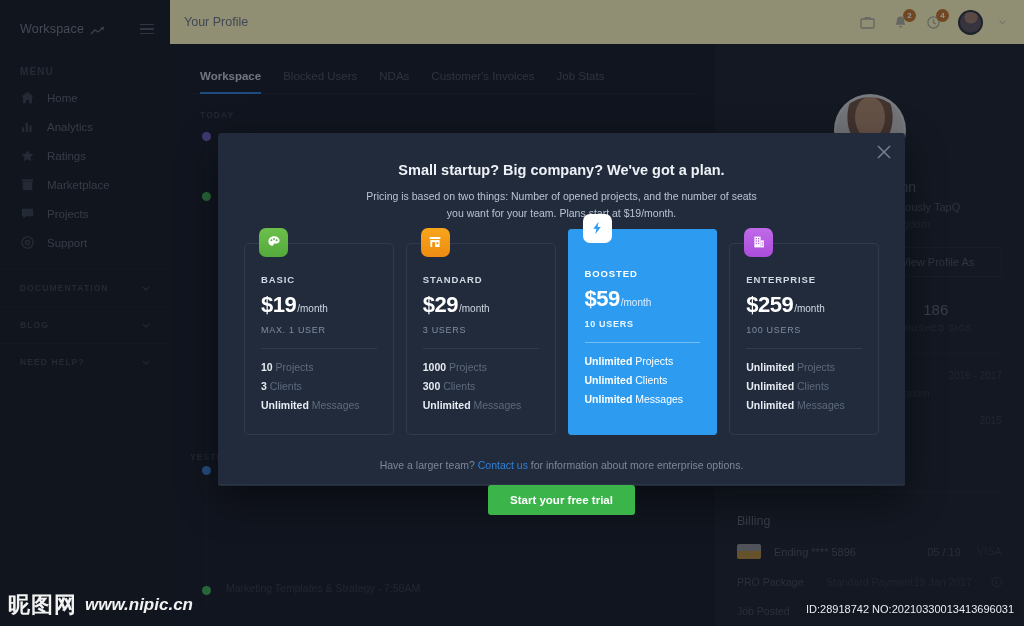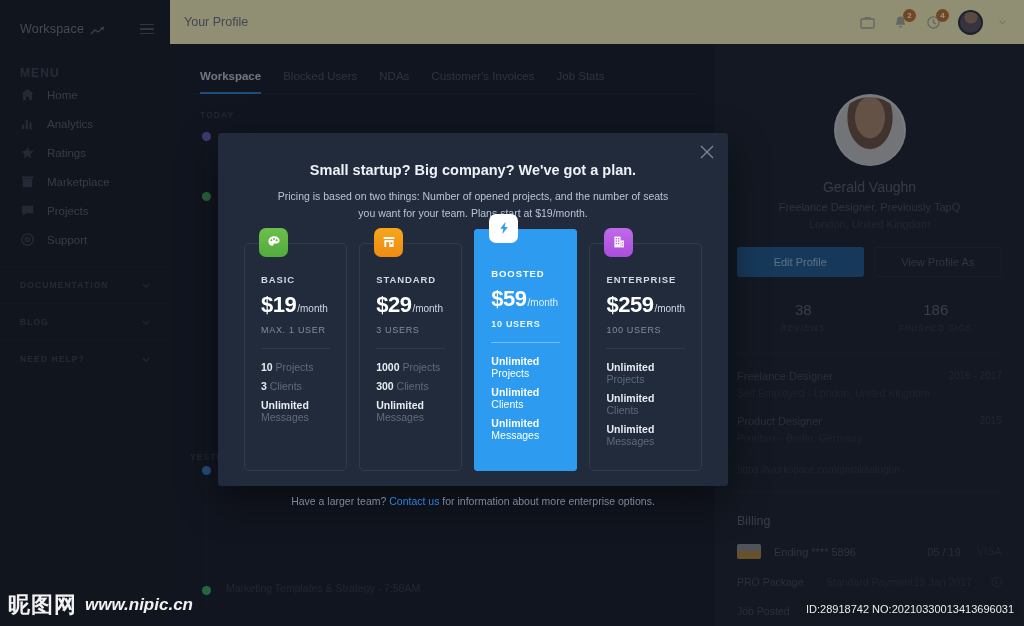--- a/index.html
+++ b/index.html
@@ -22,22 +22,22 @@
   }
   .sb-brand-name {
     font-size: 12.5px; color: #737d8c; letter-spacing: .2px;
     display: flex; align-items: flex-end; gap: 6px;
   }
   .trend-ico { width: 16px; height: 10px; display: block; }
   .hamburger { display: flex; flex-direction: column; gap: 3px; cursor: pointer; }
   .hamburger i { display: block; width: 14px; height: 1.5px; background: #4d566b; }
 
   .sb-section-label {
-    font-size: 12px; letter-spacing: 1.1px; color: #3b4455;
-    padding: 0 20px; margin-top: 22px; margin-bottom: 0; font-weight: bold;
+    font-size: 10px; letter-spacing: 1.1px; color: #3b4455;
+    padding: 0 20px; margin-top: 22px; margin-bottom: 6px; font-weight: bold;
   }
   .sb-item {
     display: flex; align-items: center; gap: 12px;
     padding: 7px 20px; cursor: pointer;
   }
   .sb-item .ico { width: 15px; height: 15px; flex: 0 0 15px; opacity: .75; }
   .sb-item .lbl { font-size: 11.5px; color: #5a6273; }
 
   .sb-collapse {
     display: flex; align-items: center; justify-content: space-between;
@@ -157,21 +157,21 @@
   .bill-row .c2 { width: 92px; color: #2f3847; }
   .bill-row .c3 { width: 80px; color: #2f3847; }
   .dl-ico { width: 12px; height: 12px; opacity: .35; }
 
   
   .modal-veil {
     position: absolute; left: 0; top: 0; width: 1024px; height: 626px;
     background: rgba(10,14,20,.45);
   }
   .modal {
-    position: absolute; left: 218px; top: 133px; width: 510px; height: 353px;
+    position: absolute; left: 218px; top: 133px; width: 687px; height: 353px;
     background: #222b3b; border-radius: 3px;
     box-shadow: 0 14px 40px rgba(0,0,0,.45);
     display: flex; flex-direction: column;
   }
   .modal-close {
     position: absolute; right: 14px; top: 12px; width: 14px; height: 14px;
     cursor: pointer; opacity: .55;
   }
   .modal-h1 {
     text-align: center; color: #eef2f7; font-size: 14.5px;
@@ -559,20 +559,23 @@
         <div class="feat"><b>Unlimited</b><span> Projects</span></div>
         <div class="feat"><b>Unlimited</b><span> Clients</span></div>
         <div class="feat"><b>Unlimited</b><span> Messages</span></div>
       </div>
     </div>
 
     <div class="modal-note">
       <span>Have a larger team? </span><a>Contact us</a><span> for information about more enterprise options.</span>
     </div>
 
+    <div class="modal-foot">
+      <button class="cta">Start your free trial</button>
+    </div>
   </div>
 
   <div class="wm">
     <span class="wm-cn">昵图网</span>
     <span class="wm-url">www.nipic.cn</span>
   </div>
   <div class="idtag">ID:28918742 NO:20210330013413696031</div>
 
 </div>
 

